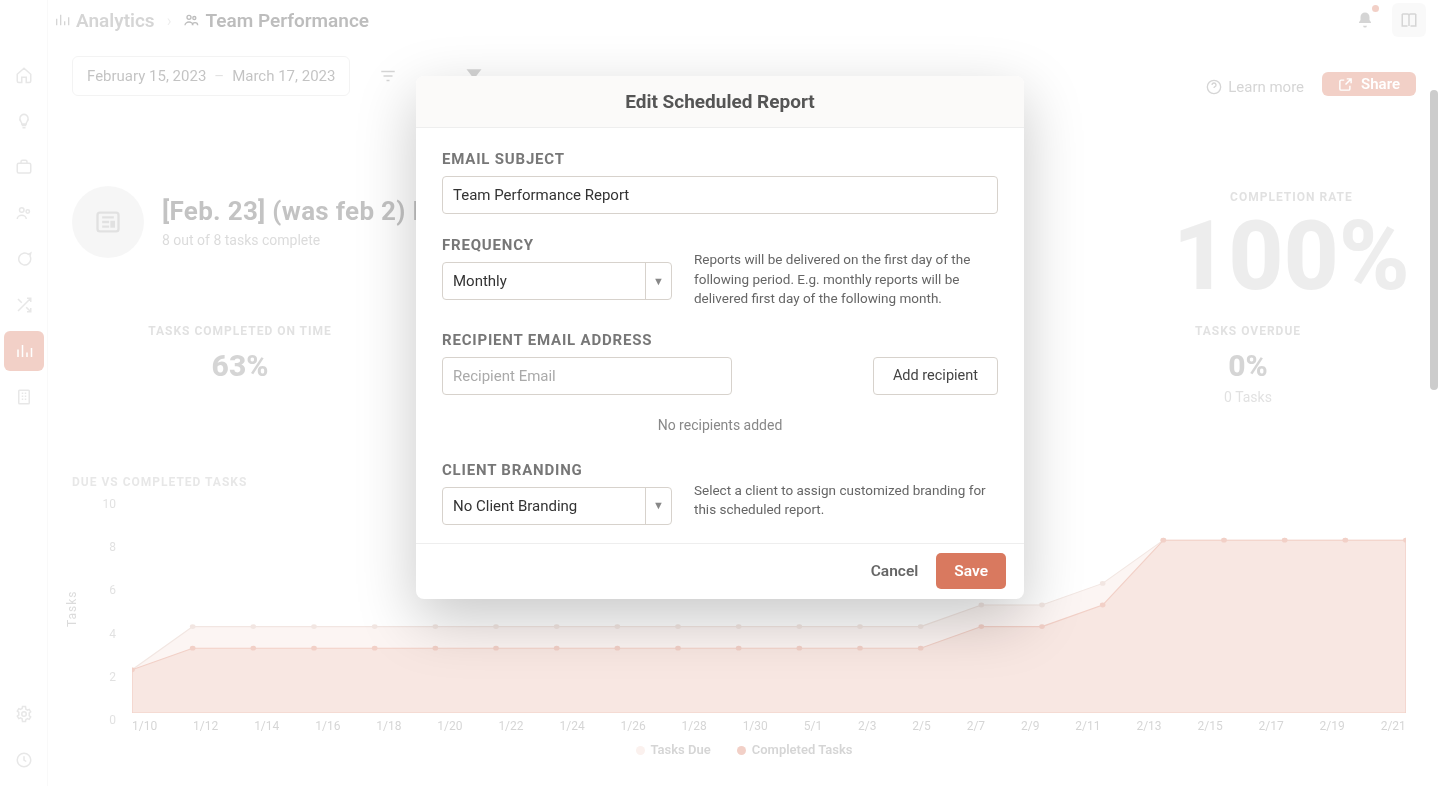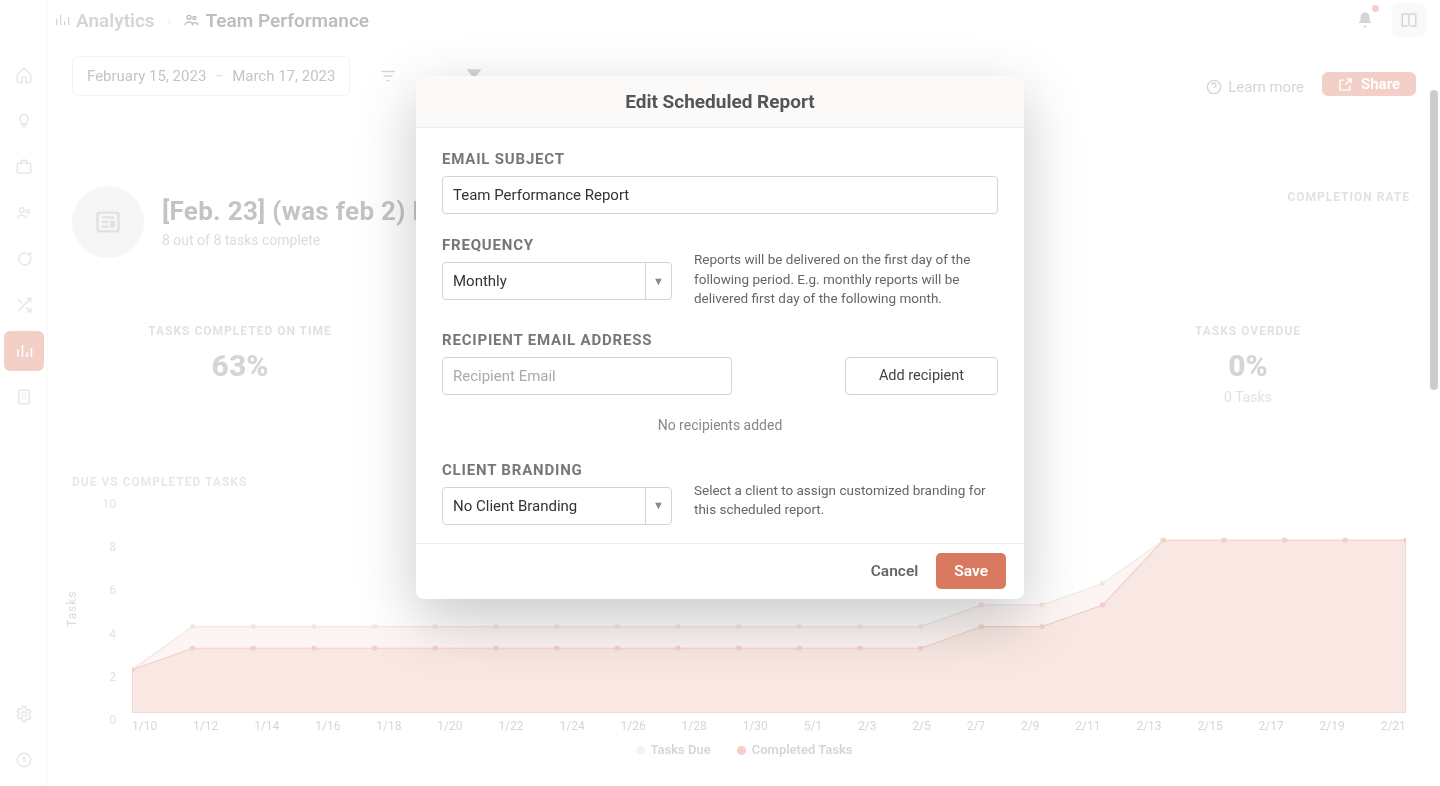--- a/index.html
+++ b/index.html
@@ -75,21 +75,21 @@
 .form-label { font-size:15px; letter-spacing:0.8px; color:#777; font-weight:700; display:block; margin-bottom:8px; }
 .text-input { width:100%; height:38px; border:1px solid #d7d2cc; border-radius:4px; padding:0 10px; font-size:15px; color:#333; background:#fff; }
 .text-input::placeholder { color:#aaa; }
 .row { display:flex; gap:22px; align-items:flex-start; }
 .select { position:relative; width:230px; height:38px; border:1px solid #d7d2cc; border-radius:4px; background:#fff; display:flex; align-items:center;justify-content:space-between; }
 .select-value { padding:0 10px; font-size:15px; color:#333; flex:1; }
 .select-handle { width:26px; height:100%; border-left:1px solid #d7d2cc; display:flex; align-items:center; justify-content:center; color:#888; font-size:11px; }
 .help-text { font-size:13.5px; color:#666; line-height:1.45; flex:1; }
 .section { margin-bottom:22px; }
 .recipient-input { width:290px; }
-.add-btn { height:38px; padding:0 33px; border:1px solid #d7d2cc; border-radius:4px; background:#fff; font-size:14.5px; color:#444; }
+.add-btn { height:38px; padding:0 19px; border:1px solid #d7d2cc; border-radius:4px; background:#fff; font-size:14.5px; color:#444; }
 .empty { text-align:center; color:#888; font-size:14px; margin:22px 0 28px 0; }
 .modal-footer { height:56px; border-top:1px solid #eee; display:flex; align-items:center; justify-content:flex-end; gap:18px; padding:0 18px; }
 .cancel-btn { background:transparent; border:0; color:#666; font-size:15.5px; font-weight:600; }
 .save-btn { background:#d9795f; color:#fff; border:0; border-radius:5px; height:36px; padding:0 18px; font-size:15.5px; font-weight:600; }
 
 
 .scrollbar-track { position:absolute; right:2px; top:90px; bottom:0; width:8px; }
 .scrollbar-thumb { width:8px; height:300px; background:#ccc; border-radius:4px; }
 </style>
 </head>
@@ -236,20 +236,21 @@
           </svg>
       </div>
       <div>
         <div class="hero-title">[Feb. 23] (was feb 2) Bi-W</div>
         <div class="hero-sub">8 out of 8 tasks complete</div>
       </div>
     </div>
 
     <div class="completion">
       <div class="completion-label">COMPLETION RATE</div>
+      <div class="completion-value">100%</div>
     </div>
 
     <div class="kpis">
       <div class="kpi">
         <div class="kpi-label">TASKS COMPLETED ON TIME</div>
         <div class="kpi-value">63%</div>
       </div>
       <div class="kpi" style="flex:2"></div>
       <div class="kpi">
         <div class="kpi-label">TASKS OVERDUE</div>

